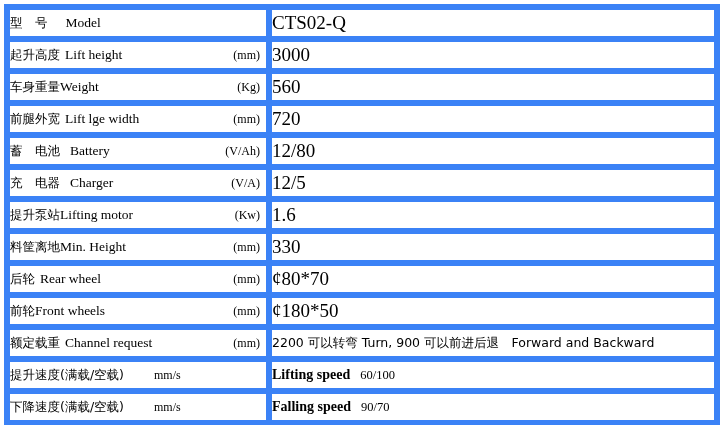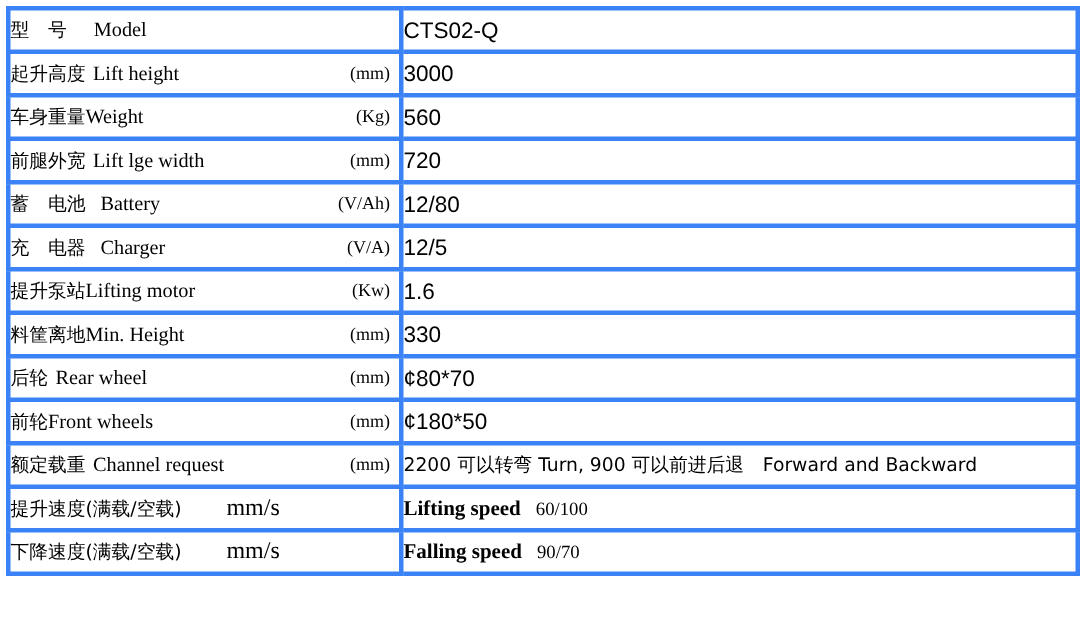--- a/index.html
+++ b/index.html
@@ -15,21 +15,21 @@
     overflow: hidden;
   }
   #spec-table {
     border-collapse: collapse;
     table-layout: fixed;
     width: 716px;
     margin: 4px 0 0 4px;
     border: 1px solid #000000;
   }
   #spec-table td {
-    border: 3px solid #3b82f6;
+    border: 6px solid #3b82f6;
     padding: 0;
     height: 26px;
     vertical-align: middle;
     font-size: 13px;
   }
   td.label-cell {
     width: 262px;
     padding-left: 5px;
     position: relative;
     white-space: nowrap;
@@ -49,40 +49,40 @@
   }
   .lbl-unit {
     font-family: "Liberation Serif", serif;
     font-size: 12px;
     position: absolute;
     right: 6px;
     top: 50%;
     transform: translateY(-50%);
   }
   .val-txt {
-    font-family: Liberation Sans, sans-serif;
-    font-size: 15px;
+    font-family: Liberation Serif, serif;
+    font-size: 19px;
   }
   .val-cn {
     font-family: "DejaVu Sans", sans-serif;
     font-size: 12.5px;
   }
   .val-bold {
     font-family: "Liberation Serif", serif;
     font-size: 14px;
     font-weight: bold;
   }
   .speed-val {
     font-family: "Liberation Serif", serif;
     font-size: 12.5px;
     margin-left: 10px;
   }
   .unit-inline {
     font-family: "Liberation Serif", serif;
-    font-size: 16px;
+    font-size: 12px;
     margin-left: 30px;
   }
   .gap-wide { display: inline-block; width: 18px; }
   .gap-mid { display: inline-block; width: 10px; }
   .gap-sm { display: inline-block; width: 5px; }
   .tall-row td { height: 28px; }
 </style>
 </head>
 <body>
 

